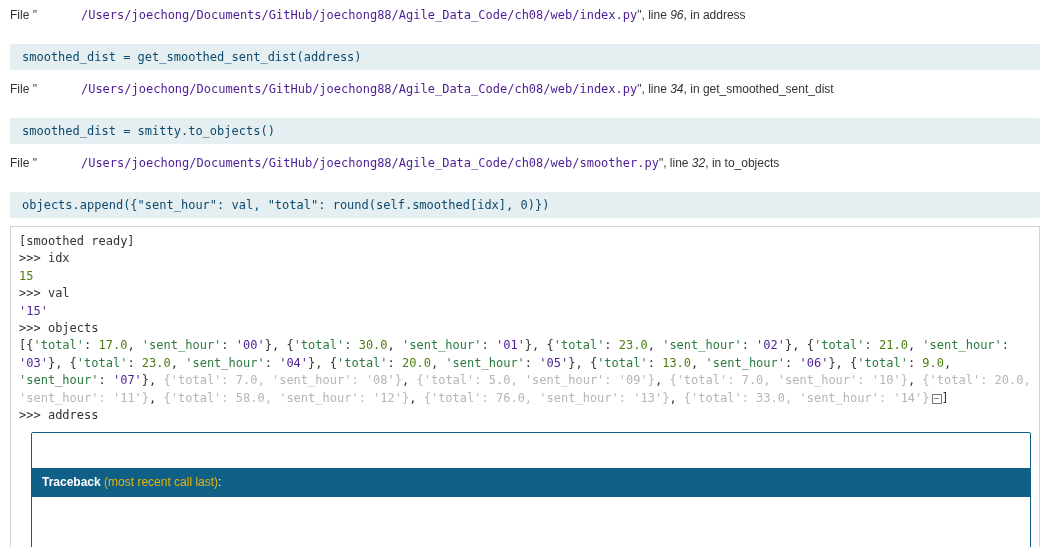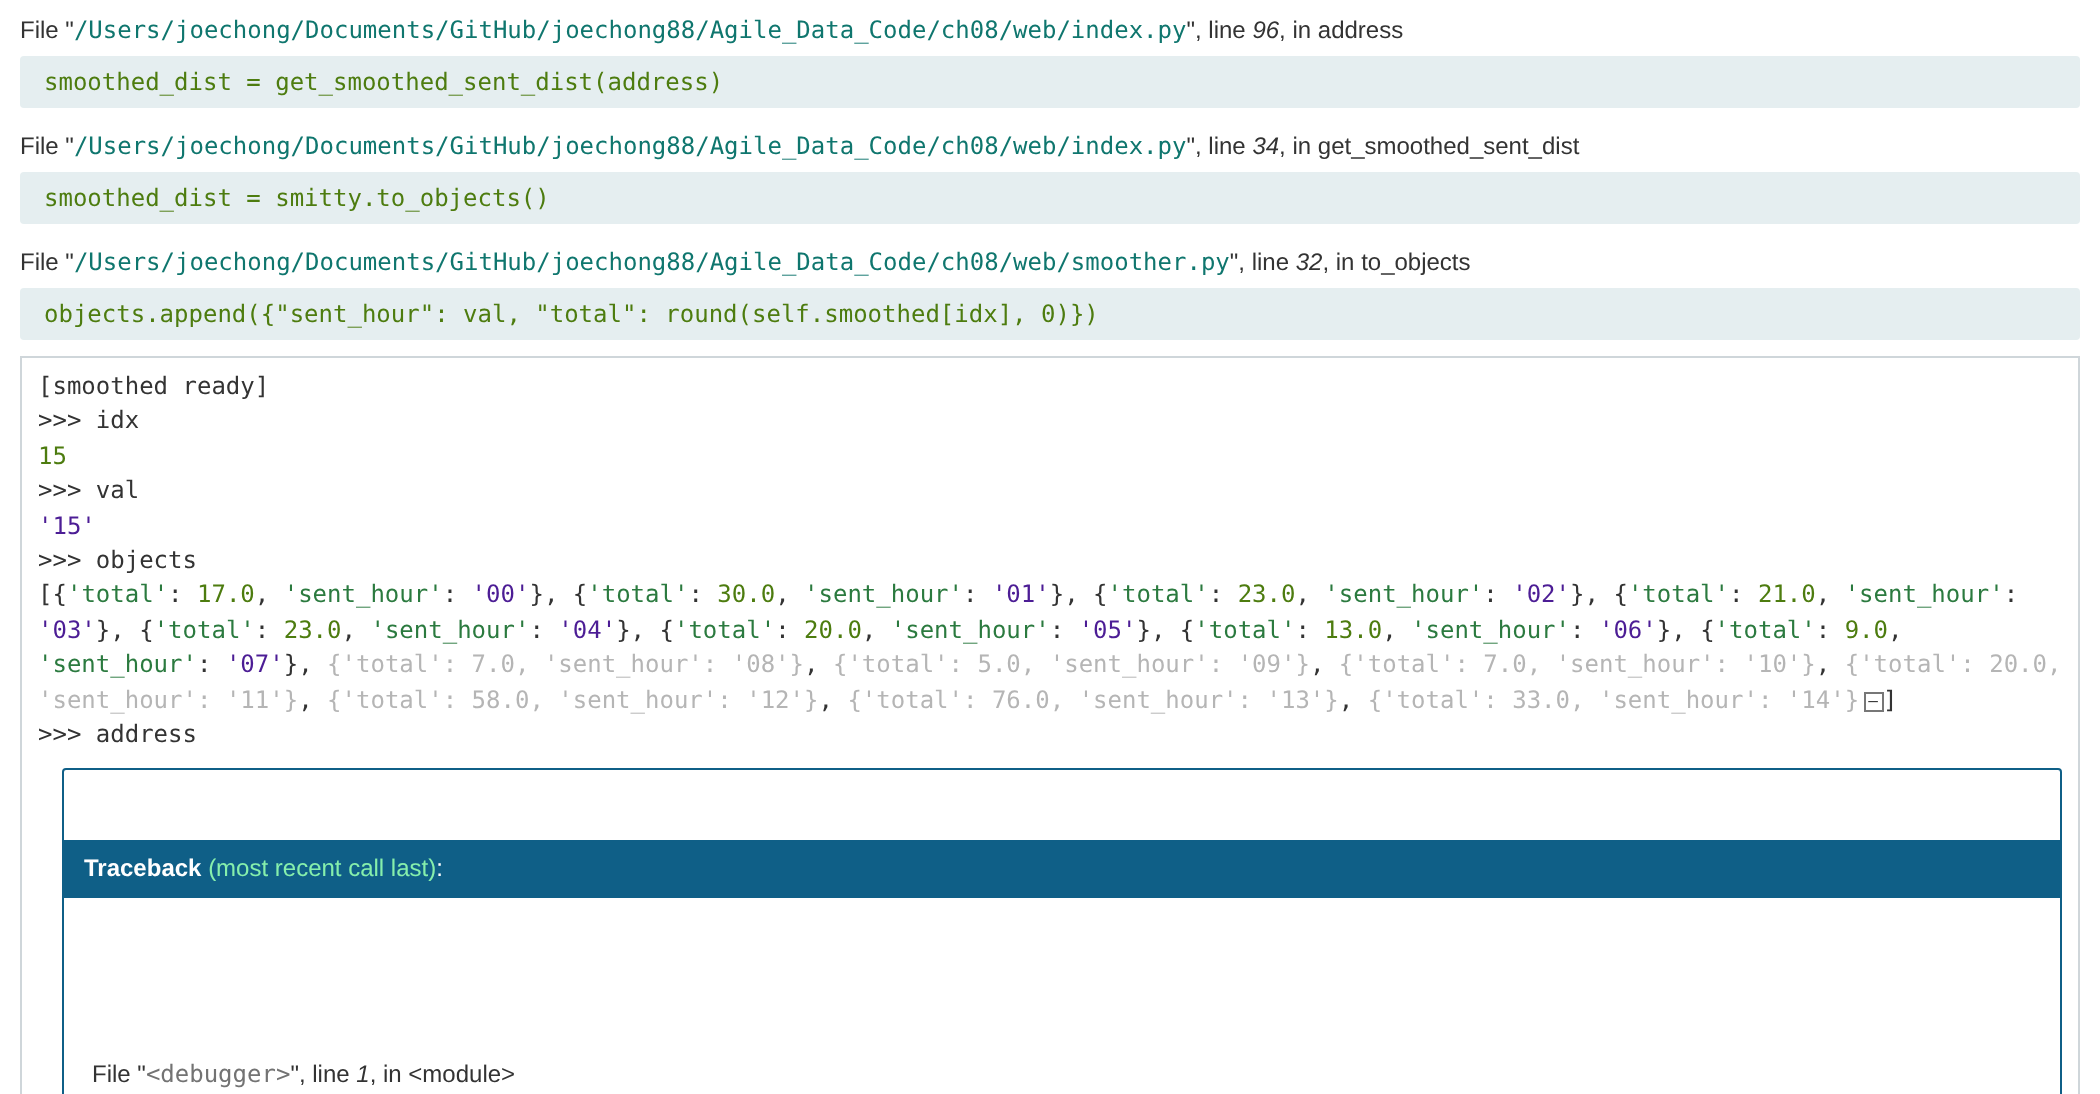--- a/index.html
+++ b/index.html
@@ -10,30 +10,30 @@
       background: #fff;
       padding: 4px 10px 10px 10px;
       width: 1050px;
     }
     .frame-header {
       padding: 4px 0;
       font-size: 12px;
       color: #333;
     }
     .frame-header .kw { color: #333; }
-    .frame-header .path { color: #0f766e; font-family: "Lucida Console", Monaco, monospace; font-size: 12px; }
+    .frame-header .path { color: #4c1d95; font-family: "Lucida Console", Monaco, monospace; font-size: 12px; margin-left: 44px; }
     .frame-header .em { font-style: italic; }
     .frame-header .fn { color: #333; }
     .codeline {
       background: #e5eef0;
       padding: 6px 12px;
-      margin: 2px 0 8px 0;
+      margin: 18px 0 8px 0;
       font-family: "Lucida Console", Monaco, monospace;
       font-size: 12px;
-      color: #4d7c0f;
+      color: #0c4a6e;
       border-radius: 2px;
     }
     .console {
       border: 1px solid #cfd6da;
       padding: 6px 8px;
       font-family: "Lucida Console", Monaco, monospace;
       font-size: 12px;
       line-height: 1.45;
       white-space: pre-wrap;
       word-wrap: break-word;
@@ -63,21 +63,21 @@
       border-radius: 2px;
       overflow: hidden;
       font-family: Verdana, Geneva, sans-serif;
     }
     .tb-header {
       background: #0f5f87;
       color: #fff;
       padding: 6px 10px;
       font-size: 12px;
     }
-    .tb-header .muted { color: #86efac; }
+    .tb-header .muted { color: #eab308; }
     .tb-body {
       padding: 10px 14px;
       font-size: 12px;
     }
     .tb-body .file-line .path2 { color: #737373; font-family: "Lucida Console", Monaco, monospace; }
     .tb-body .file-line .em { font-style: italic; }
   </style>
 </head>
 <body>
 

